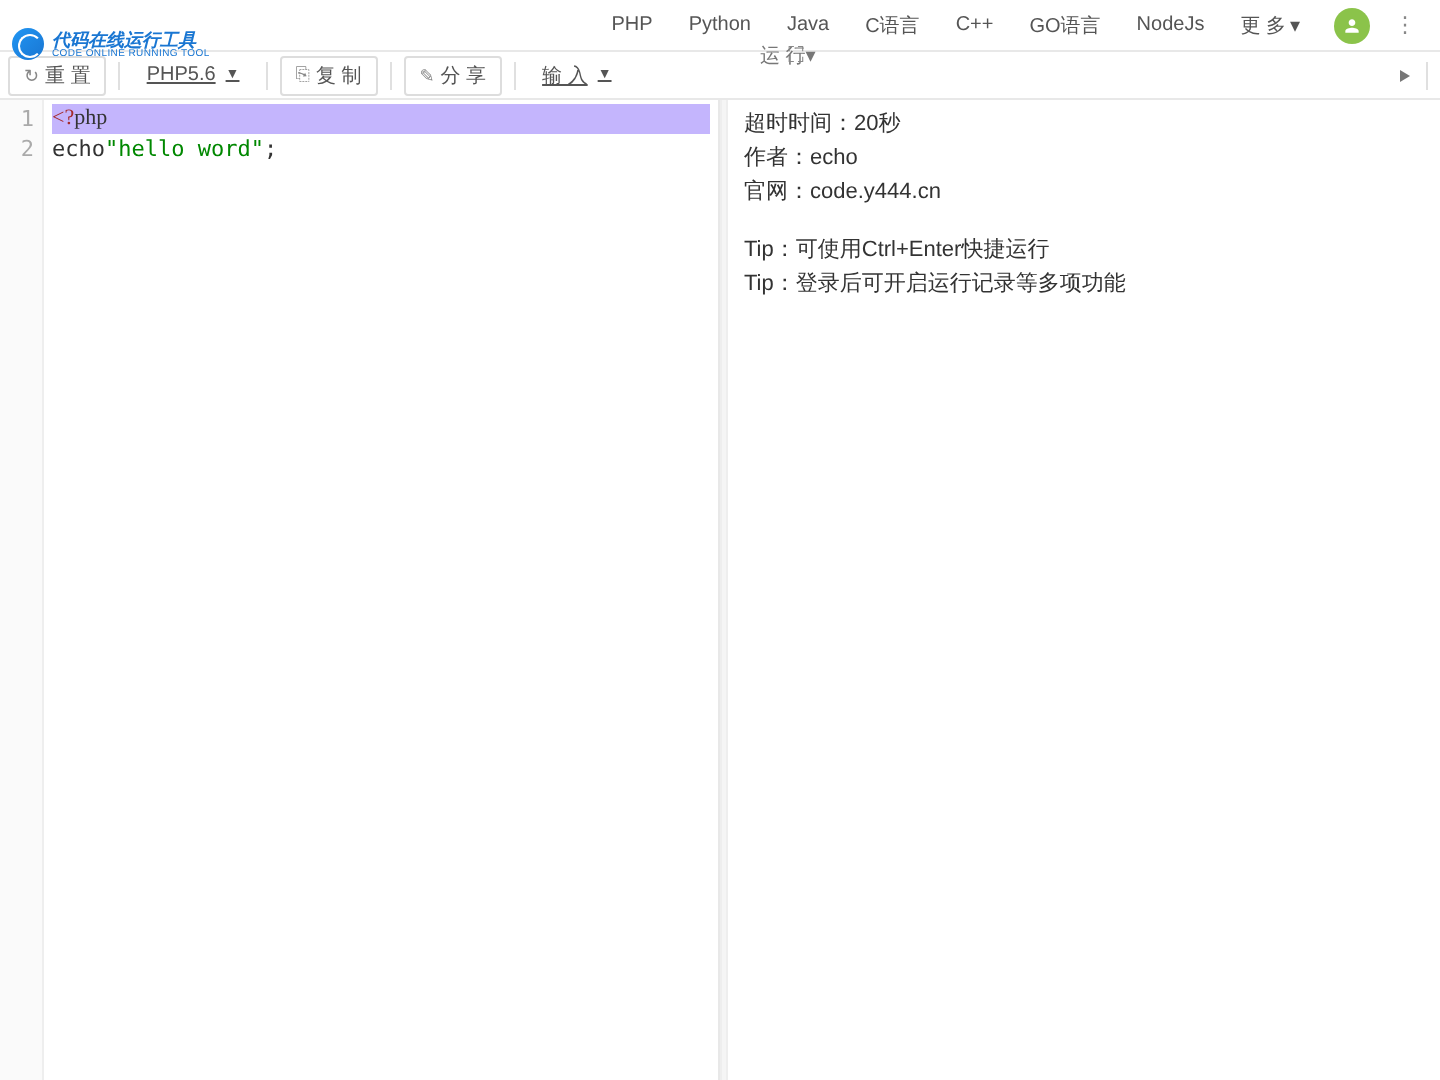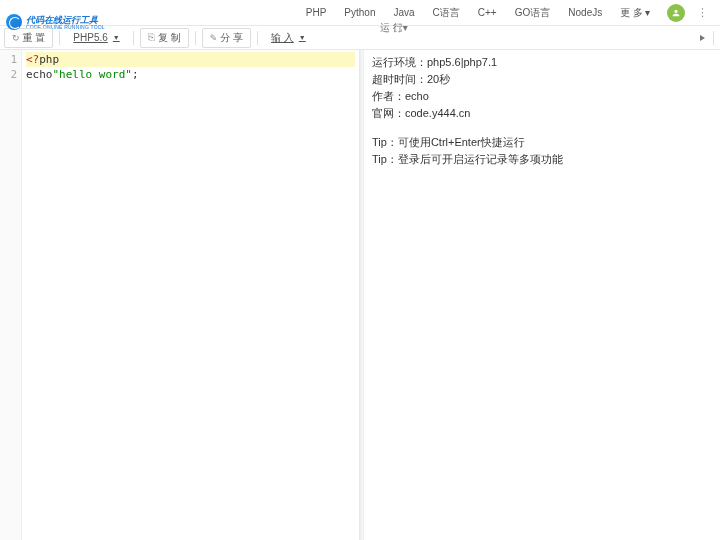--- a/index.html
+++ b/index.html
@@ -23,21 +23,21 @@
 .tbtn .ic { font-size:9px; color:#888; }
 .tbtn.noborder { border:none;text-decoration:underline; }
 .chev-down { font-size:7px; margin-left:2px; }
 .tb-right { margin-left:auto; display:flex; align-items:center; gap:4px; }
 .run-btn { padding:2px 8px; color:#555; font-size:10px; cursor:pointer; display:flex; align-items:center; gap:3px; border:1px solid #ddd; border-radius:2px; }
 .fullscreen { padding:0 6px; cursor:pointer; color:#888; font-size:11px; }
 .main { display:flex; height:calc(540px - 50px); }
 .editor { width:50%; border-right:1px solid #e8e8e8; display:flex; font-family:Consolas,Monaco,monospace; font-size:11px; }
 .gutter { width:22px; background:#fafafa; text-align:right; padding:2px 4px 0 0; color:#aaa; border-right:1px solid #eee; line-height:15px; }
 .code { flex:1; padding:2px 4px 0; line-height:15px; }
-.code .line1 { background:#fef9c3; display:block; }
+.code .line1 { background:#c4b5fd; display:block;font-family:Liberation Serif, serif; }
 .kw { color:#333; }
 .cm-tag { color:#a52a2a; }
 .str { color:#008800; }
 .divider-mid { width:4px; background:#f5f5f5; border-left:1px solid #eee; border-right:1px solid #eee; cursor:col-resize; }
 .output { flex:1; padding:4px 8px; font-size:11px; line-height:17px; color:#333; }
 .output p { margin:0; }
 .output .tips { margin-top:12px; }
 .run-head { position:absolute; left:372px; top:16px; height:24px; display:flex; align-items:center; padding:0 8px; font-size:10px; color:#777; }
 .sep-v { width:1px; height:14px; background:#e0e0e0; margin:0 2px; }
 .play-ic { width:0; height:0; border-left:5px solid #777; border-top:3px solid transparent; border-bottom:3px solid transparent; display:inline-block; }
@@ -116,21 +116,20 @@
       <div>1</div>
       <div>2</div>
     </div>
     <div class="code">
       <span class="line1"><span class="cm-tag">&lt;?</span><span>php</span></span>
       <span><span class="kw">echo</span><span class="str">"hello word"</span><span>;</span></span>
     </div>
   </div>
   <div class="divider-mid"></div>
   <div class="output">
-    <p><span>运行环境：</span><span>php5.6|php7.1</span></p>
     <p><span>超时时间：</span><span>20秒</span></p>
     <p><span>作者：</span><span>echo</span></p>
     <p><span>官网：</span><span>code.y444.cn</span></p>
     <div class="tips">
       <p><span>Tip：</span><span>可使用Ctrl+Enter快捷运行</span></p>
       <p><span>Tip：</span><span>登录后可开启运行记录等多项功能</span></p>
     </div>
   </div>
 </div>
 

